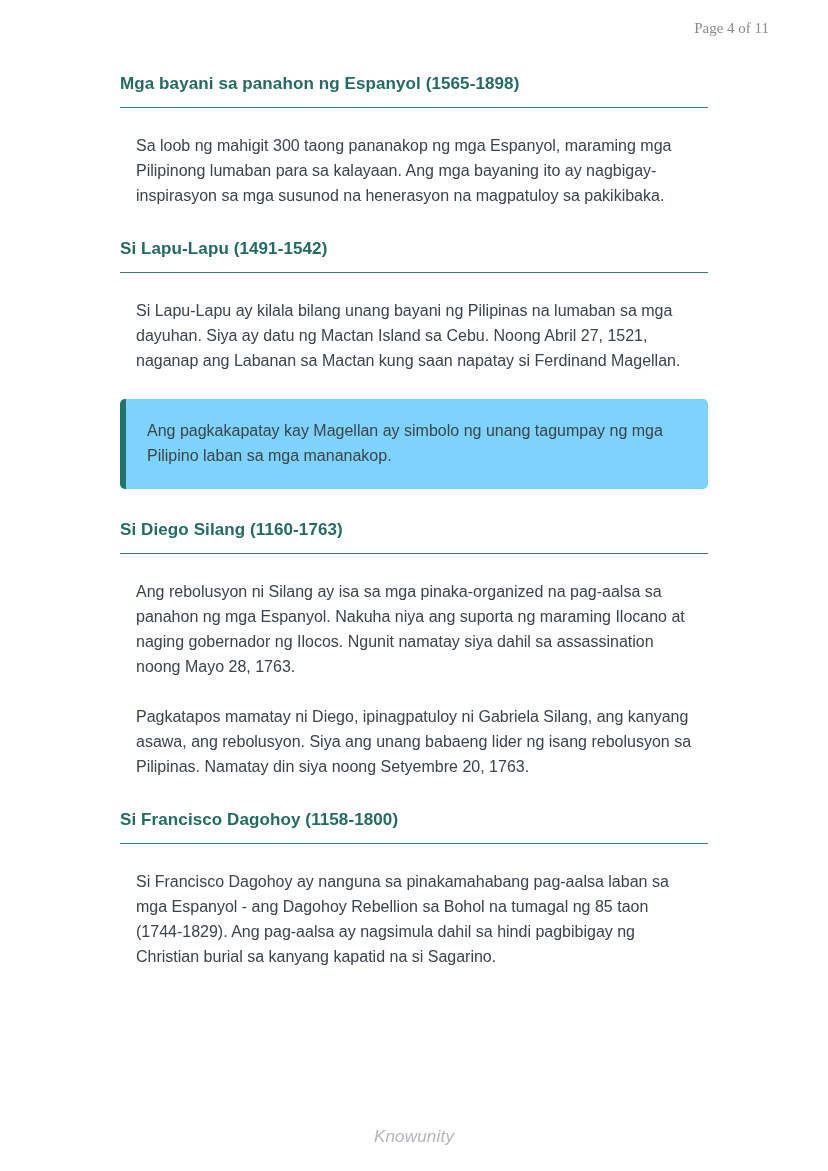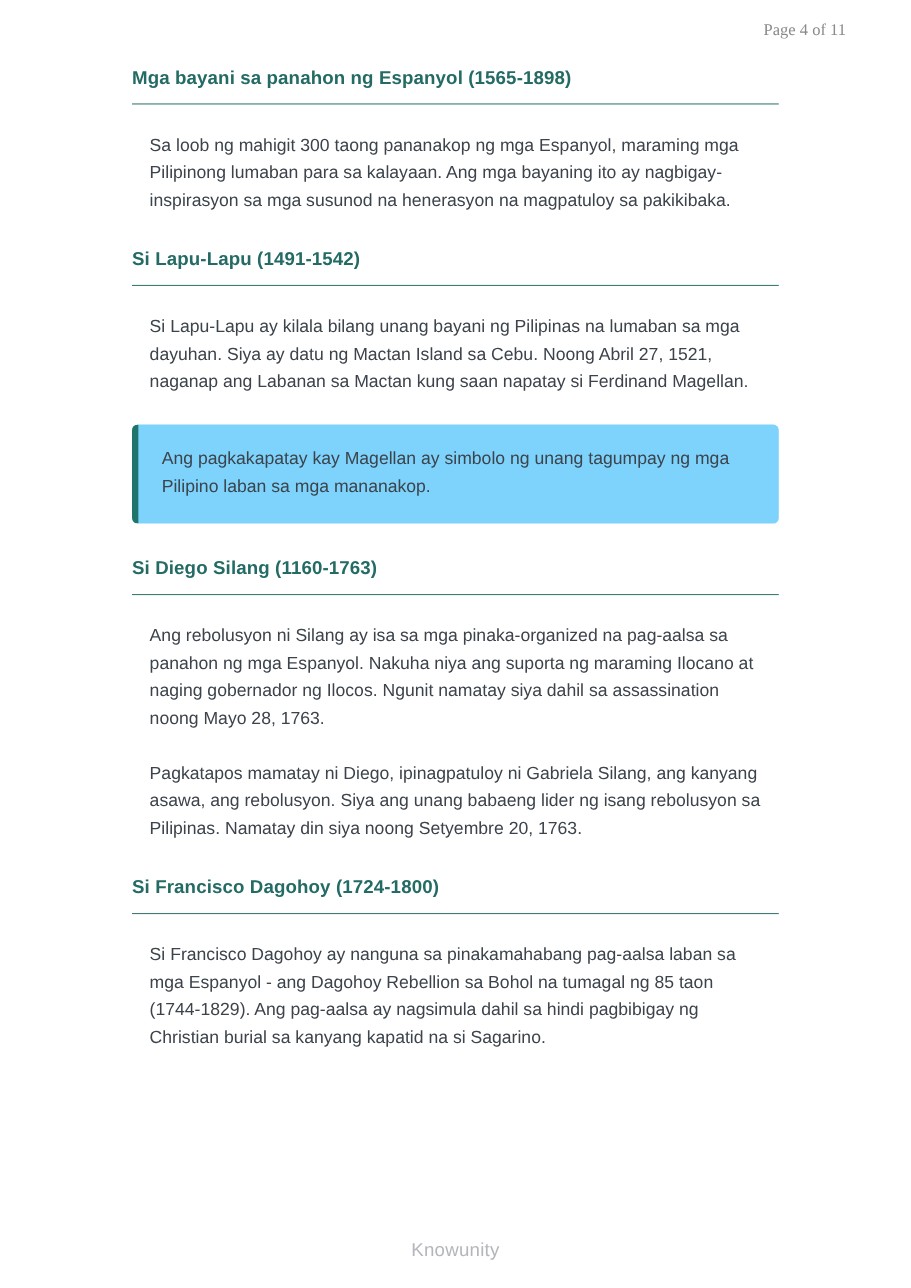--- a/index.html
+++ b/index.html
@@ -30,21 +30,21 @@
   .section-heading {
     margin: 30px 0 0;
     font-size: 17px;
     line-height: 21px;
     font-weight: 700;
     color: #236b64;
     border-bottom: 1px solid #3d7d76;
     padding-bottom: 13px;
     letter-spacing: 0.1px;
   }
-  .section-heading.first { margin-top: 3px; }
+  .section-heading.first { margin-top: 16px; }
   .para {
     margin: 25px 16px 0;
     font-size: 16px;
     line-height: 25px;
     color: #3c434b;
   }
   .quote {
     margin: 26px 0 0;
     background: #7dd3fc;
     border-left: 6px solid #1f756b;
@@ -56,20 +56,21 @@
   }
   .brand-footer {
     position: absolute;
     top: 1127px;
     left: 0;
     width: 100%;
     text-align: center;
     font-size: 17px;
     color: #b3b6bb;
     letter-spacing: 0.2px;
+    font-style: italic;
   }
 </style>
 </head>
 <body>
 
 <div class="page">
 
   <div class="page-indicator">Page 4 of 11</div>
 
   <main class="content">
@@ -85,21 +86,21 @@
     <div class="quote">Ang pagkakapatay kay Magellan ay simbolo ng unang tagumpay ng mga Pilipino laban sa mga mananakop.</div>
 
 
     <h2 class="section-heading">Si Diego Silang (1160-1763)</h2>
 
 
     <p class="para">Ang rebolusyon ni Silang ay isa sa mga pinaka-organized na pag-aalsa sa panahon ng mga Espanyol. Nakuha niya ang suporta ng maraming Ilocano at naging gobernador ng Ilocos. Ngunit namatay siya dahil sa assassination noong Mayo 28, 1763.</p>
 
     <p class="para">Pagkatapos mamatay ni Diego, ipinagpatuloy ni Gabriela Silang, ang kanyang asawa, ang rebolusyon. Siya ang unang babaeng lider ng isang rebolusyon sa Pilipinas. Namatay din siya noong Setyembre 20, 1763.</p>
 
-    <h2 class="section-heading">Si Francisco Dagohoy (1724-1800)</h2>
+    <h2 class="section-heading">Si Francisco Dagohoy (1158-1800)</h2>
 
     <p class="para">Si Francisco Dagohoy ay nanguna sa pinakamahabang pag-aalsa laban sa mga Espanyol - ang Dagohoy Rebellion sa Bohol na tumagal ng 85 taon (1744-1829). Ang pag-aalsa ay nagsimula dahil sa hindi pagbibigay ng Christian burial sa kanyang kapatid na si Sagarino.</p>
 
   </main>
 
   <div class="brand-footer">Knowunity</div>
 
 </div>
 
 </body></html>

